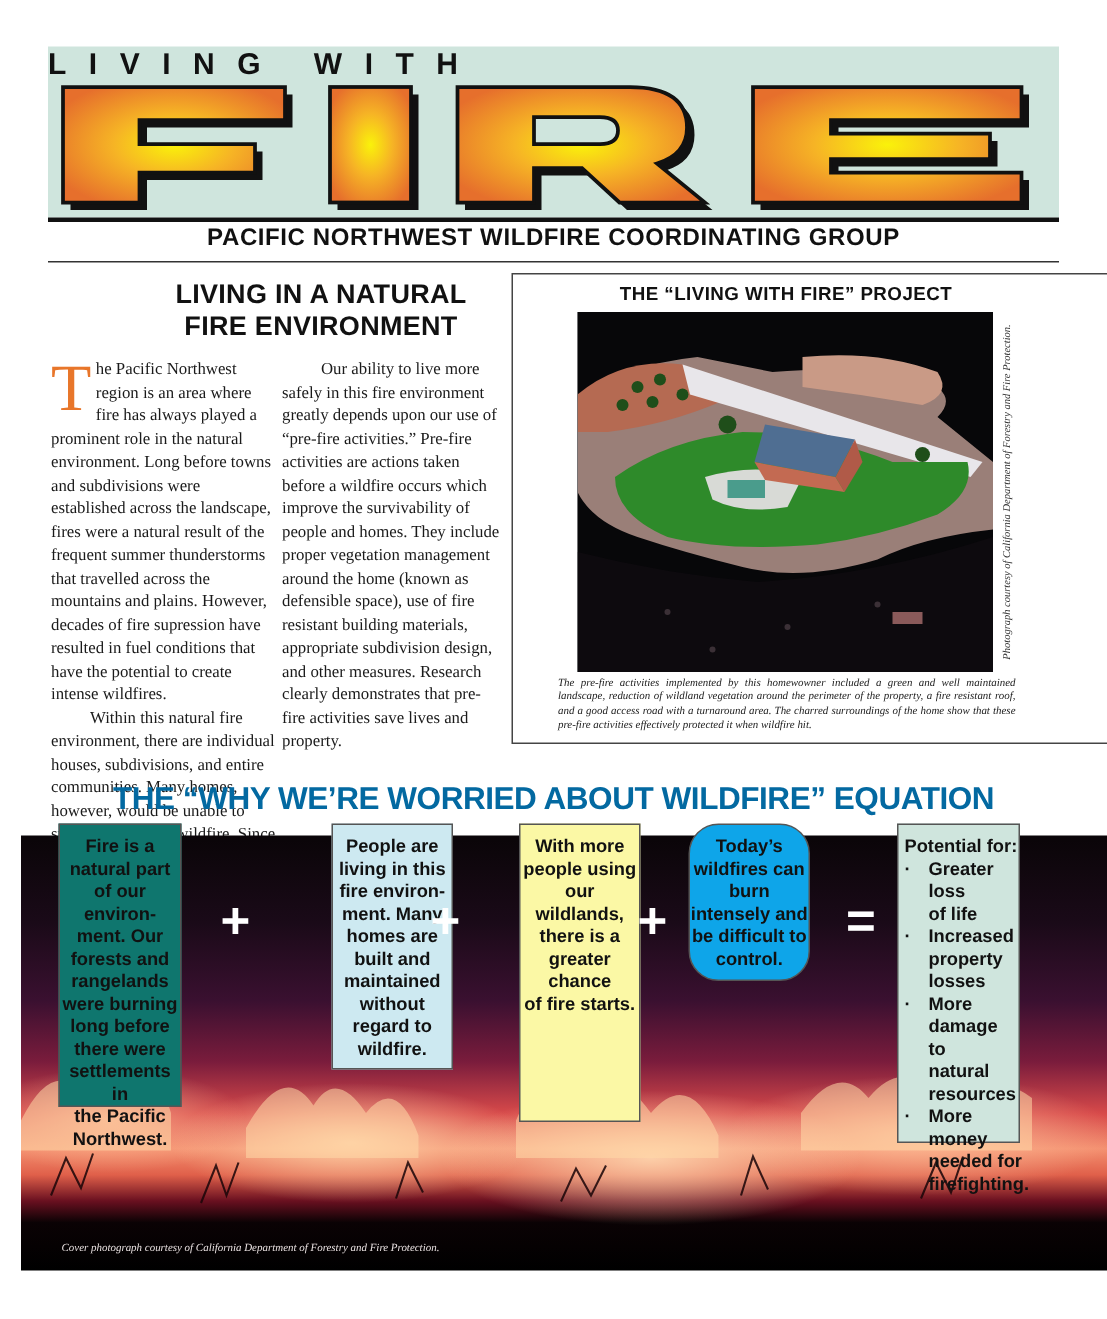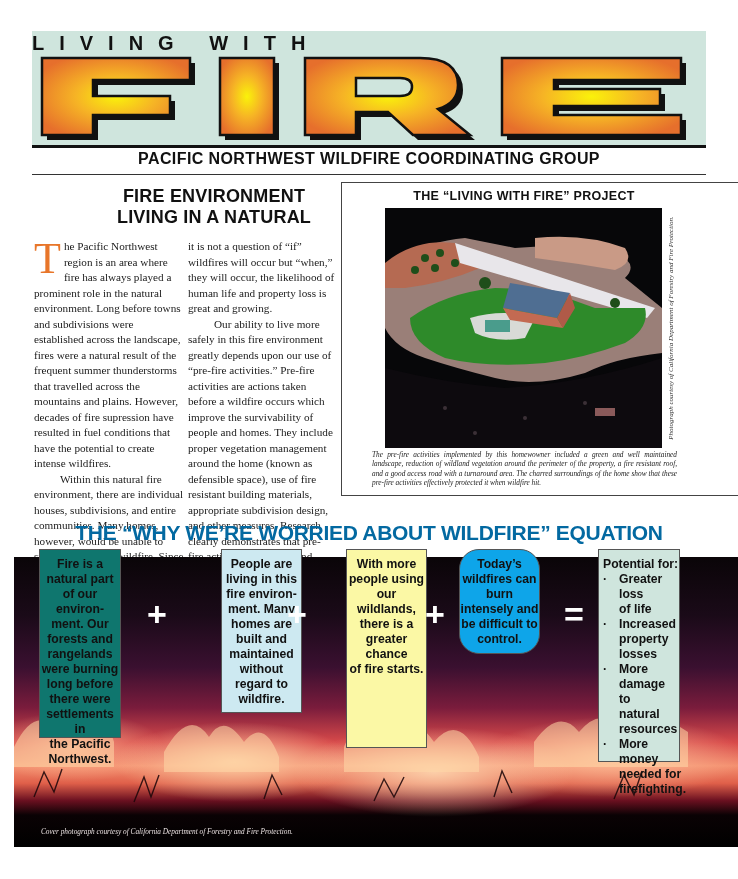--- a/index.html
+++ b/index.html
@@ -83,31 +83,30 @@
 
     <path d="M324,47 H368 Q380,47 380,56 Q380,65 368,65 H324 Z" fill="#cfe5dd" stroke="#111" stroke-width="2.5"></path>
   </svg>
 
 </div>
 <div id="rule-thick" class="abs"></div>
 <div id="org-name" class="abs">PACIFIC NORTHWEST WILDFIRE COORDINATING GROUP</div>
 <div id="rule-thin" class="abs"></div>
 
 <div id="article-title" class="abs">
+  <div>LIVING IN A NATURAL</div>
   <div>FIRE ENVIRONMENT</div>
-  <div>LIVING IN A NATURAL</div>
 </div>
 
 <div id="col1" class="abs col">
   <p><span id="dropcap">T</span><span>he Pacific Northwest region is an area where fire has always played a prominent role in the natural environment. Long before towns and subdivisions were established across the landscape, fires were a natural result of the frequent summer thunderstorms that travelled across the mountains and plains. However, decades of fire supression have resulted in fuel conditions that have the potential to create intense wildfires.</span></p>
   <p class="indent">Within this natural fire environment, there are individual houses, subdivisions, and entire communities. Many homes, however, would be unable to survive an intense wildfire. Since</p>
 </div>
 
 <div id="col2" class="abs col">
-  <p>it is not a question of “if” wildfires will occur but “when,” they will occur, the likelihood of human life and property loss is great and growing.</p>
   <p class="indent">Our ability to live more safely in this fire environment greatly depends upon our use of “pre-fire activities.” Pre-fire activities are actions taken before a wildfire occurs which improve the survivability of people and homes. They include proper vegetation management around the home (known as defensible space), use of fire resistant building materials, appropriate subdivision design, and other measures. Research clearly demonstrates that pre-fire activities save lives and property.</p>
 </div>
 
 <div id="project-box" class="abs">
   <div id="project-title" class="abs">THE “LIVING WITH FIRE” PROJECT</div>
   <div id="project-photo" class="abs" title="Aerial photo of a home with green landscaping surrounded by charred land">
     <svg width="277" height="240" viewBox="0 0 277 240">
       <rect width="277" height="240" fill="#070709"></rect>
       <path d="M0,60 Q30,35 80,30 L130,40 Q190,35 230,45 Q255,55 240,70 L277,100 L277,145 Q230,150 200,165 Q150,180 110,170 Q70,160 40,150 Q10,140 0,120 Z" fill="#9a7f78"></path>
       <path d="M0,55 Q30,30 70,35 L95,60 Q60,75 20,80 L0,80 Z" fill="#b56a52"></path>

